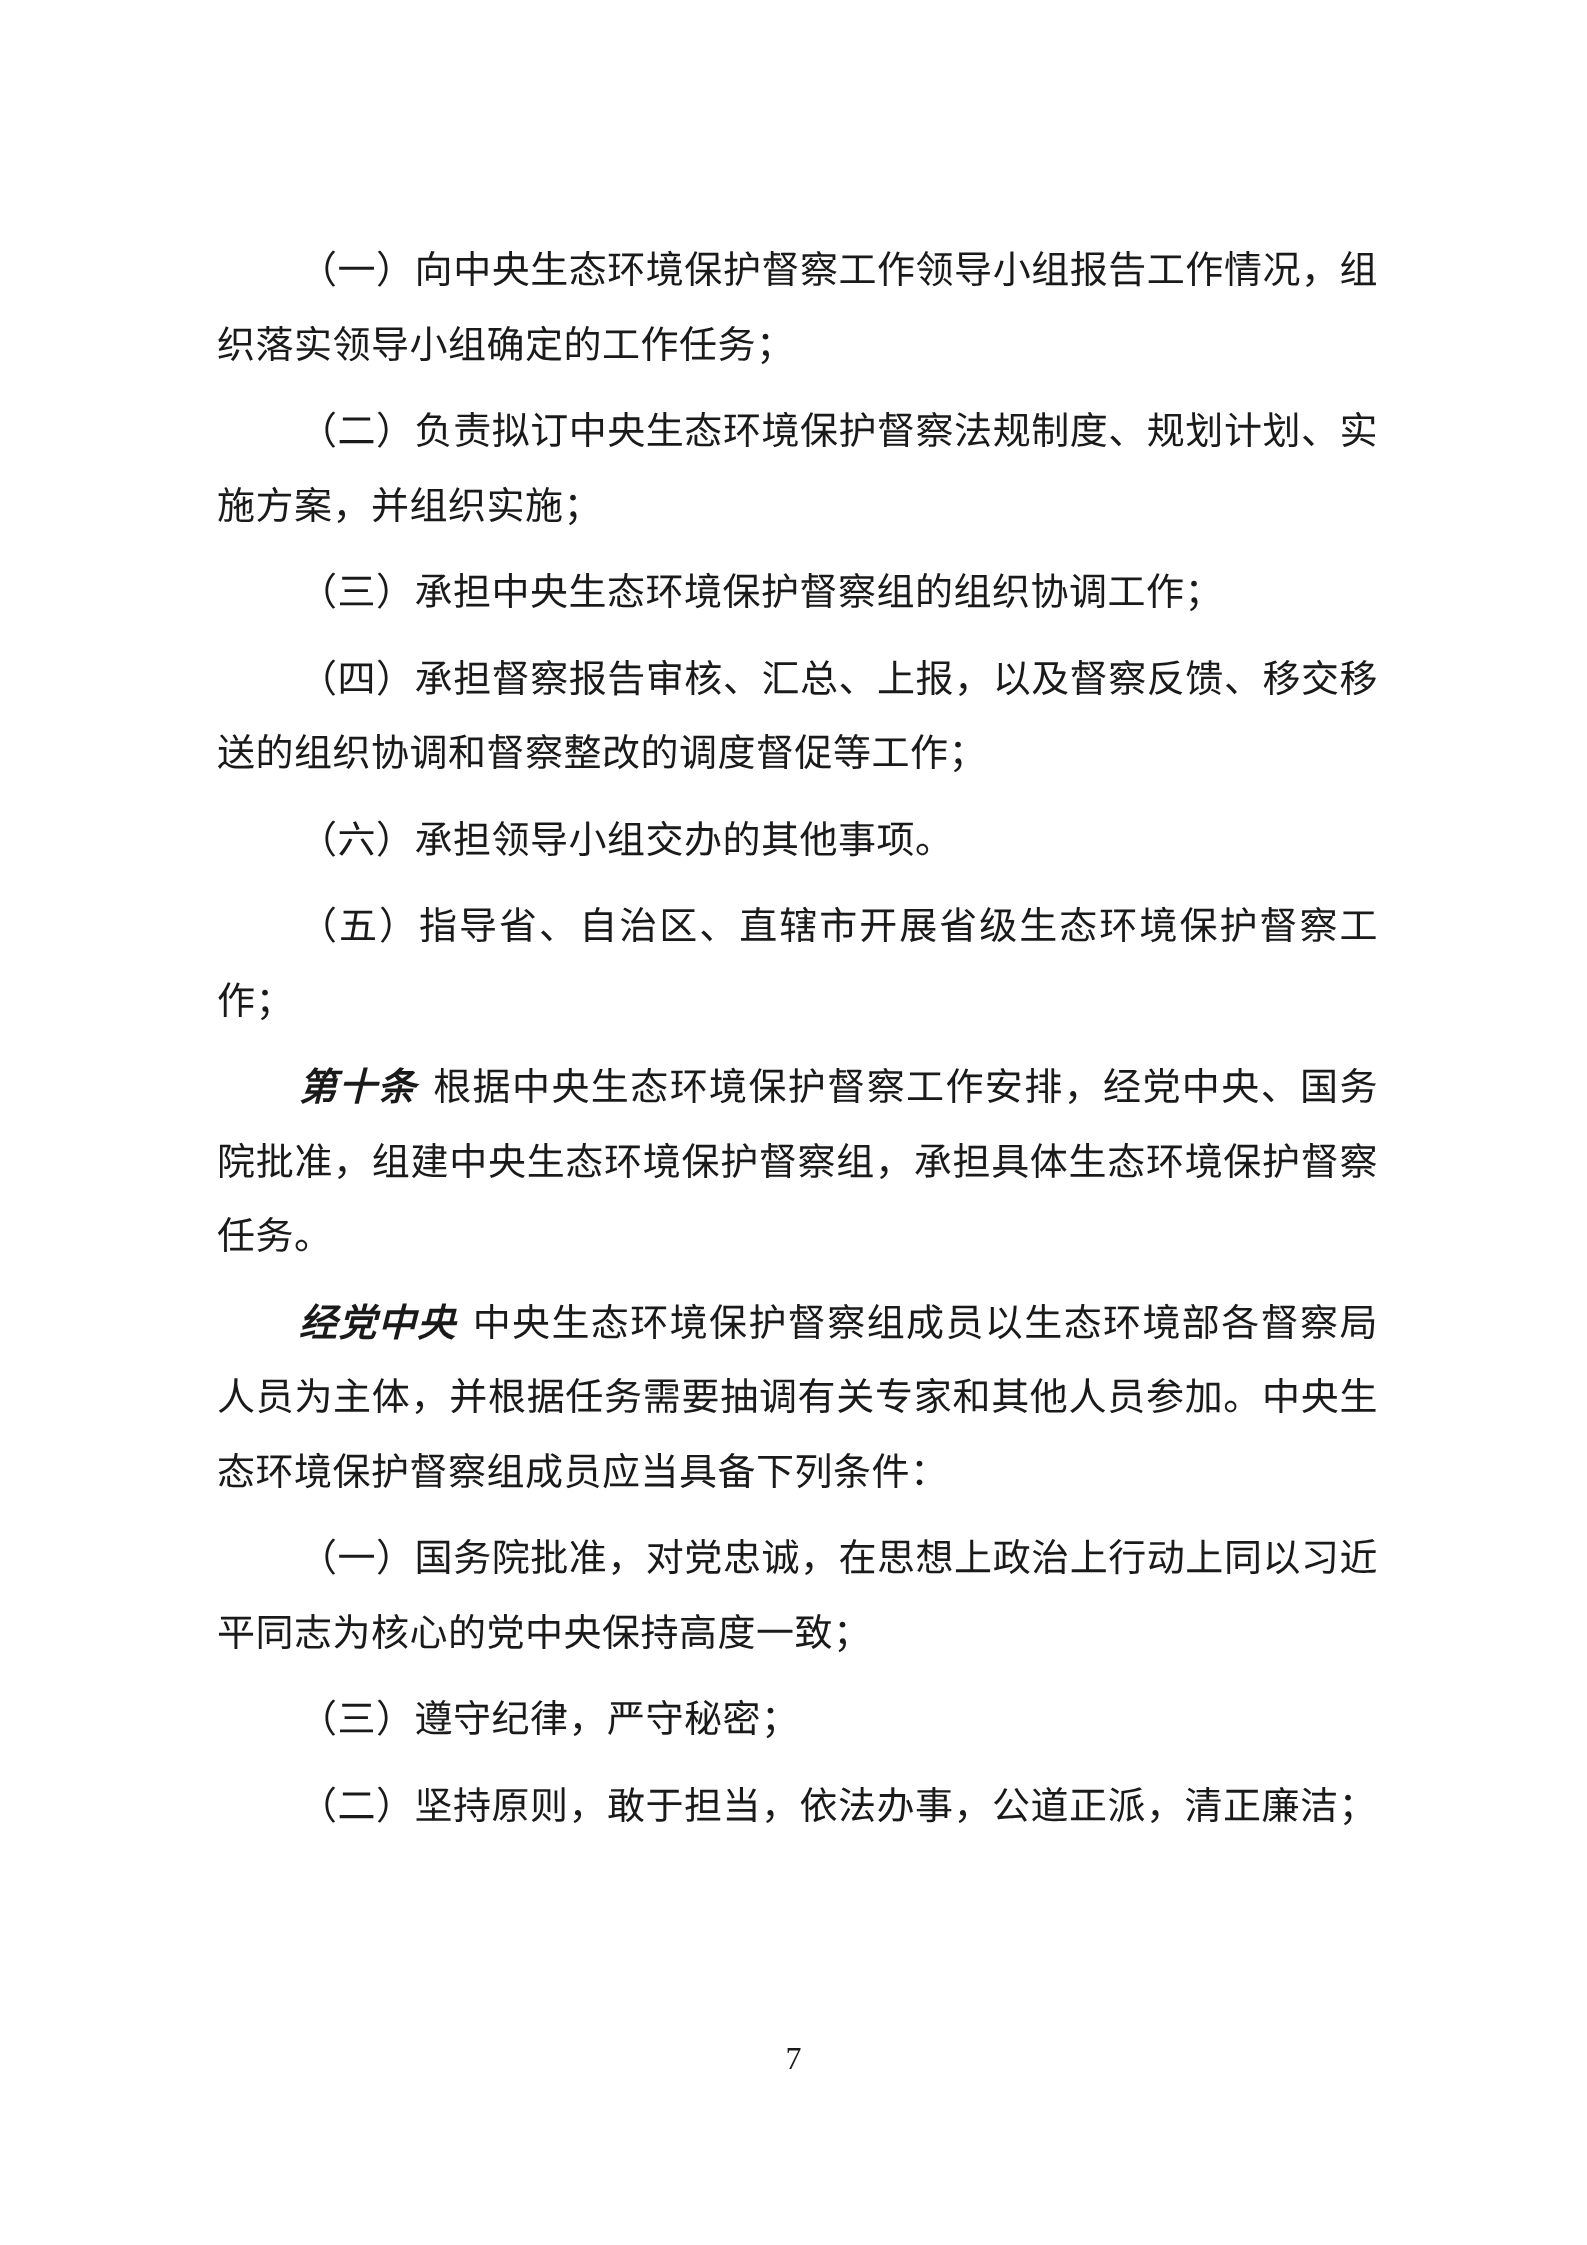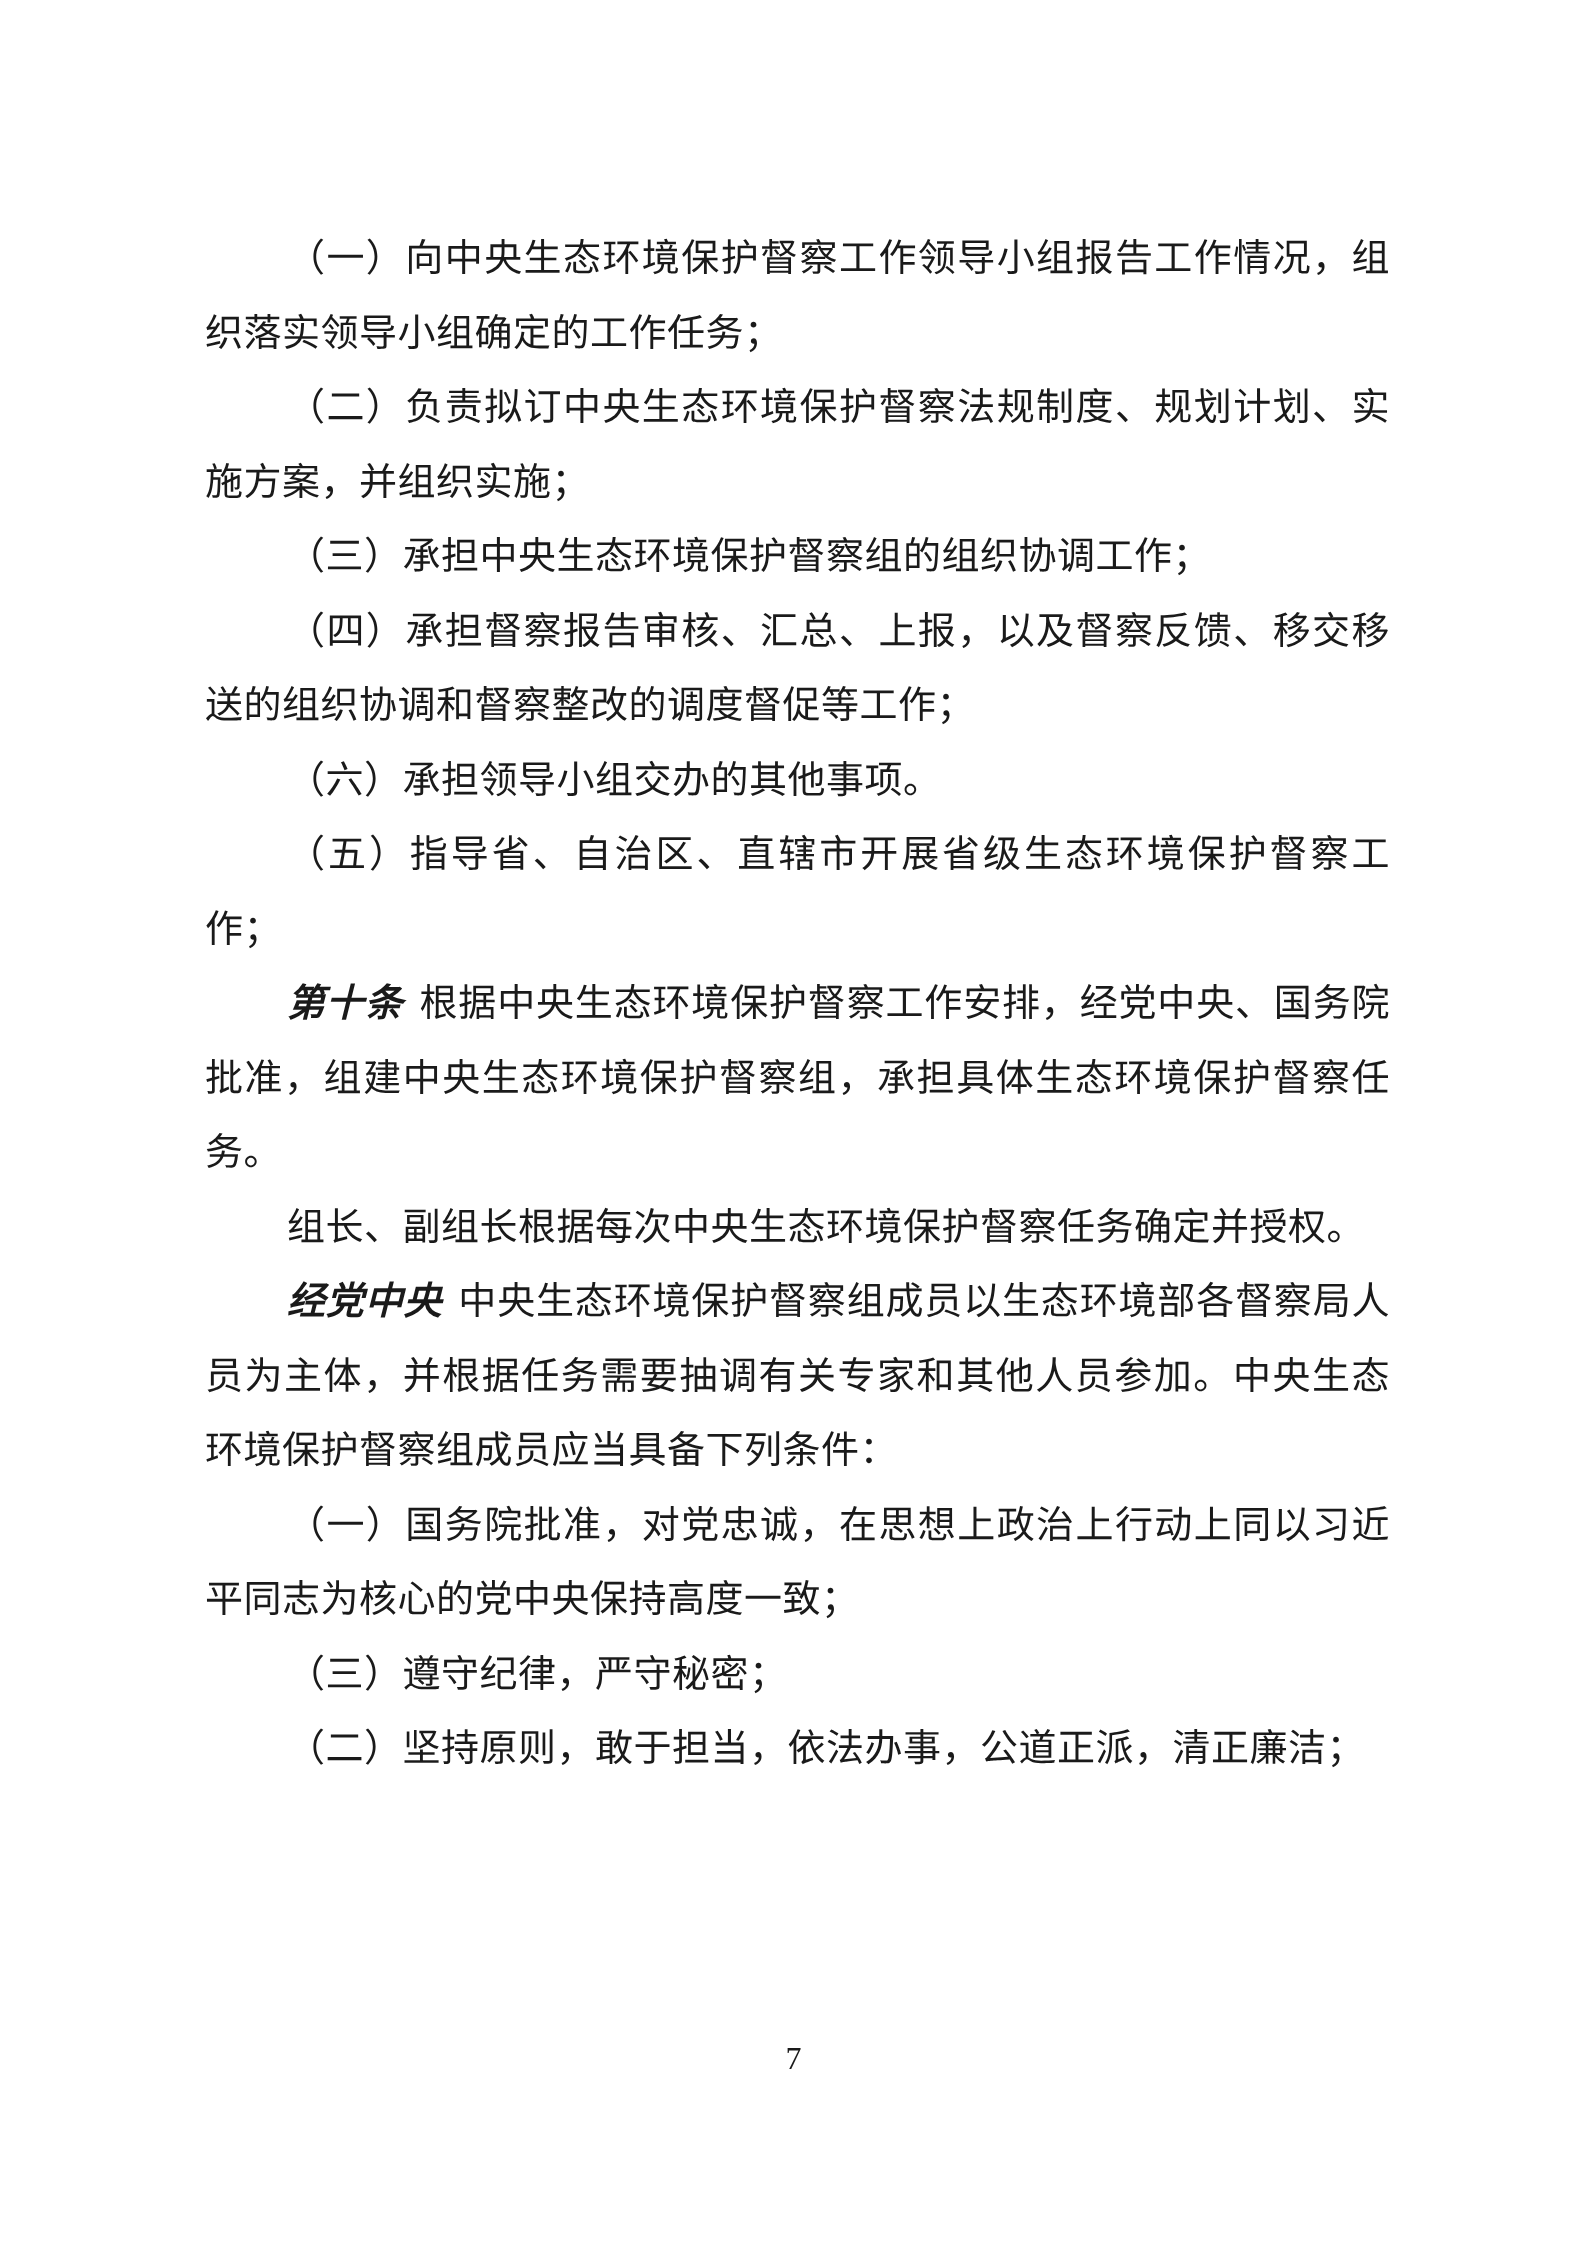--- a/index.html
+++ b/index.html
@@ -24,21 +24,21 @@
     left: 205px;
     top: 221px;
     width: 1185px;
     font-size: 38px;
     line-height: 74.5px;
     color: #1a1a1a;
     text-align: justify;
     letter-spacing: 0.5px;
   }
   .para {
-    margin: 0;
+    margin: 12px;
     padding: 0;
     text-indent: 82px;
   }
   .lead {
     font-weight: 700;
     margin-right: 16px;
     font-family: "Liberation Sans", "DejaVu Sans", sans-serif;
     font-style: italic;
   }
   .lead:empty {
@@ -74,21 +74,20 @@
     <p class="para"><span>（四）承担督察报告审核、汇总、上报，以及督察反馈、移交移送的组织协调和督察整改的调度督促等工作；</span></p>
 
     <p class="para"><span>（六）承担领导小组交办的其他事项。</span></p>
 
     <p class="para"><span>（五）指导省、自治区、直辖市开展省级生态环境保护督察工作；</span></p>
 
     <p class="para"><strong class="lead">第十条</strong><span>根据中央生态环境保护督察工作安排，经党中央、国务院批准，组建中央生态环境保护督察组，承担具体生态环境保护督察任务。</span></p>
 
 
 
-    <p class="para"><span>组长、副组长根据每次中央生态环境保护督察任务确定并授权。</span></p>
 
     <p class="para"><strong class="lead">经党中央</strong><span>中央生态环境保护督察组成员以生态环境部各督察局人员为主体，并根据任务需要抽调有关专家和其他人员参加。中央生态环境保护督察组成员应当具备下列条件：</span></p>
 
     <p class="para"><span>（一）国务院批准，对党忠诚，在思想上政治上行动上同以习近平同志为核心的党中央保持高度一致；</span></p>
 
     <p class="para"><span>（三）遵守纪律，严守秘密；</span></p>
 
     <p class="para"><span>（二）坚持原则，敢于担当，依法办事，公道正派，清正廉洁；</span></p>
 
   </div>

